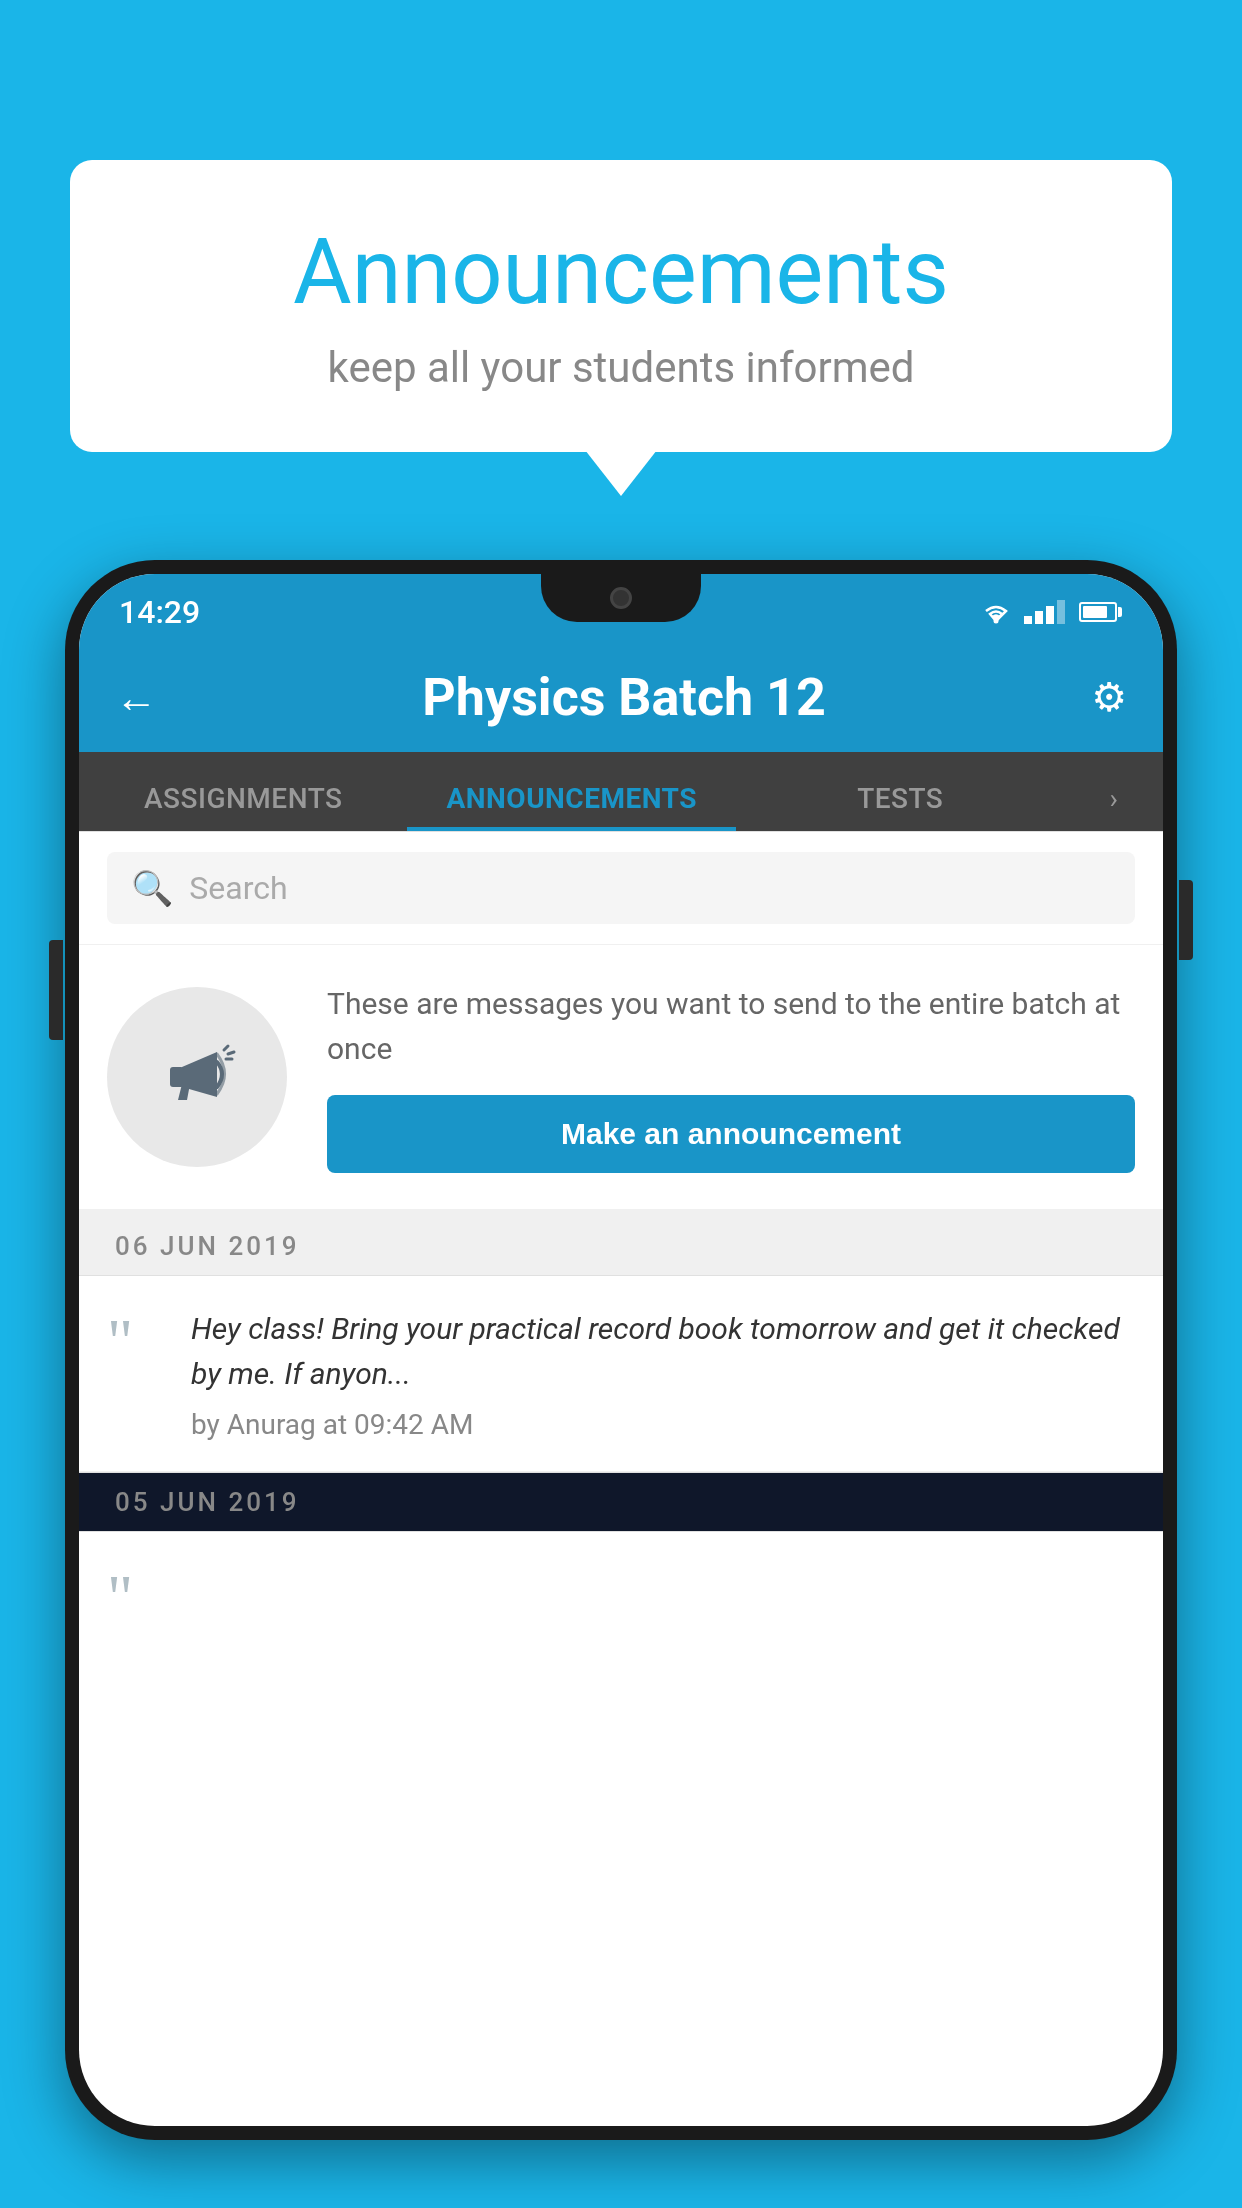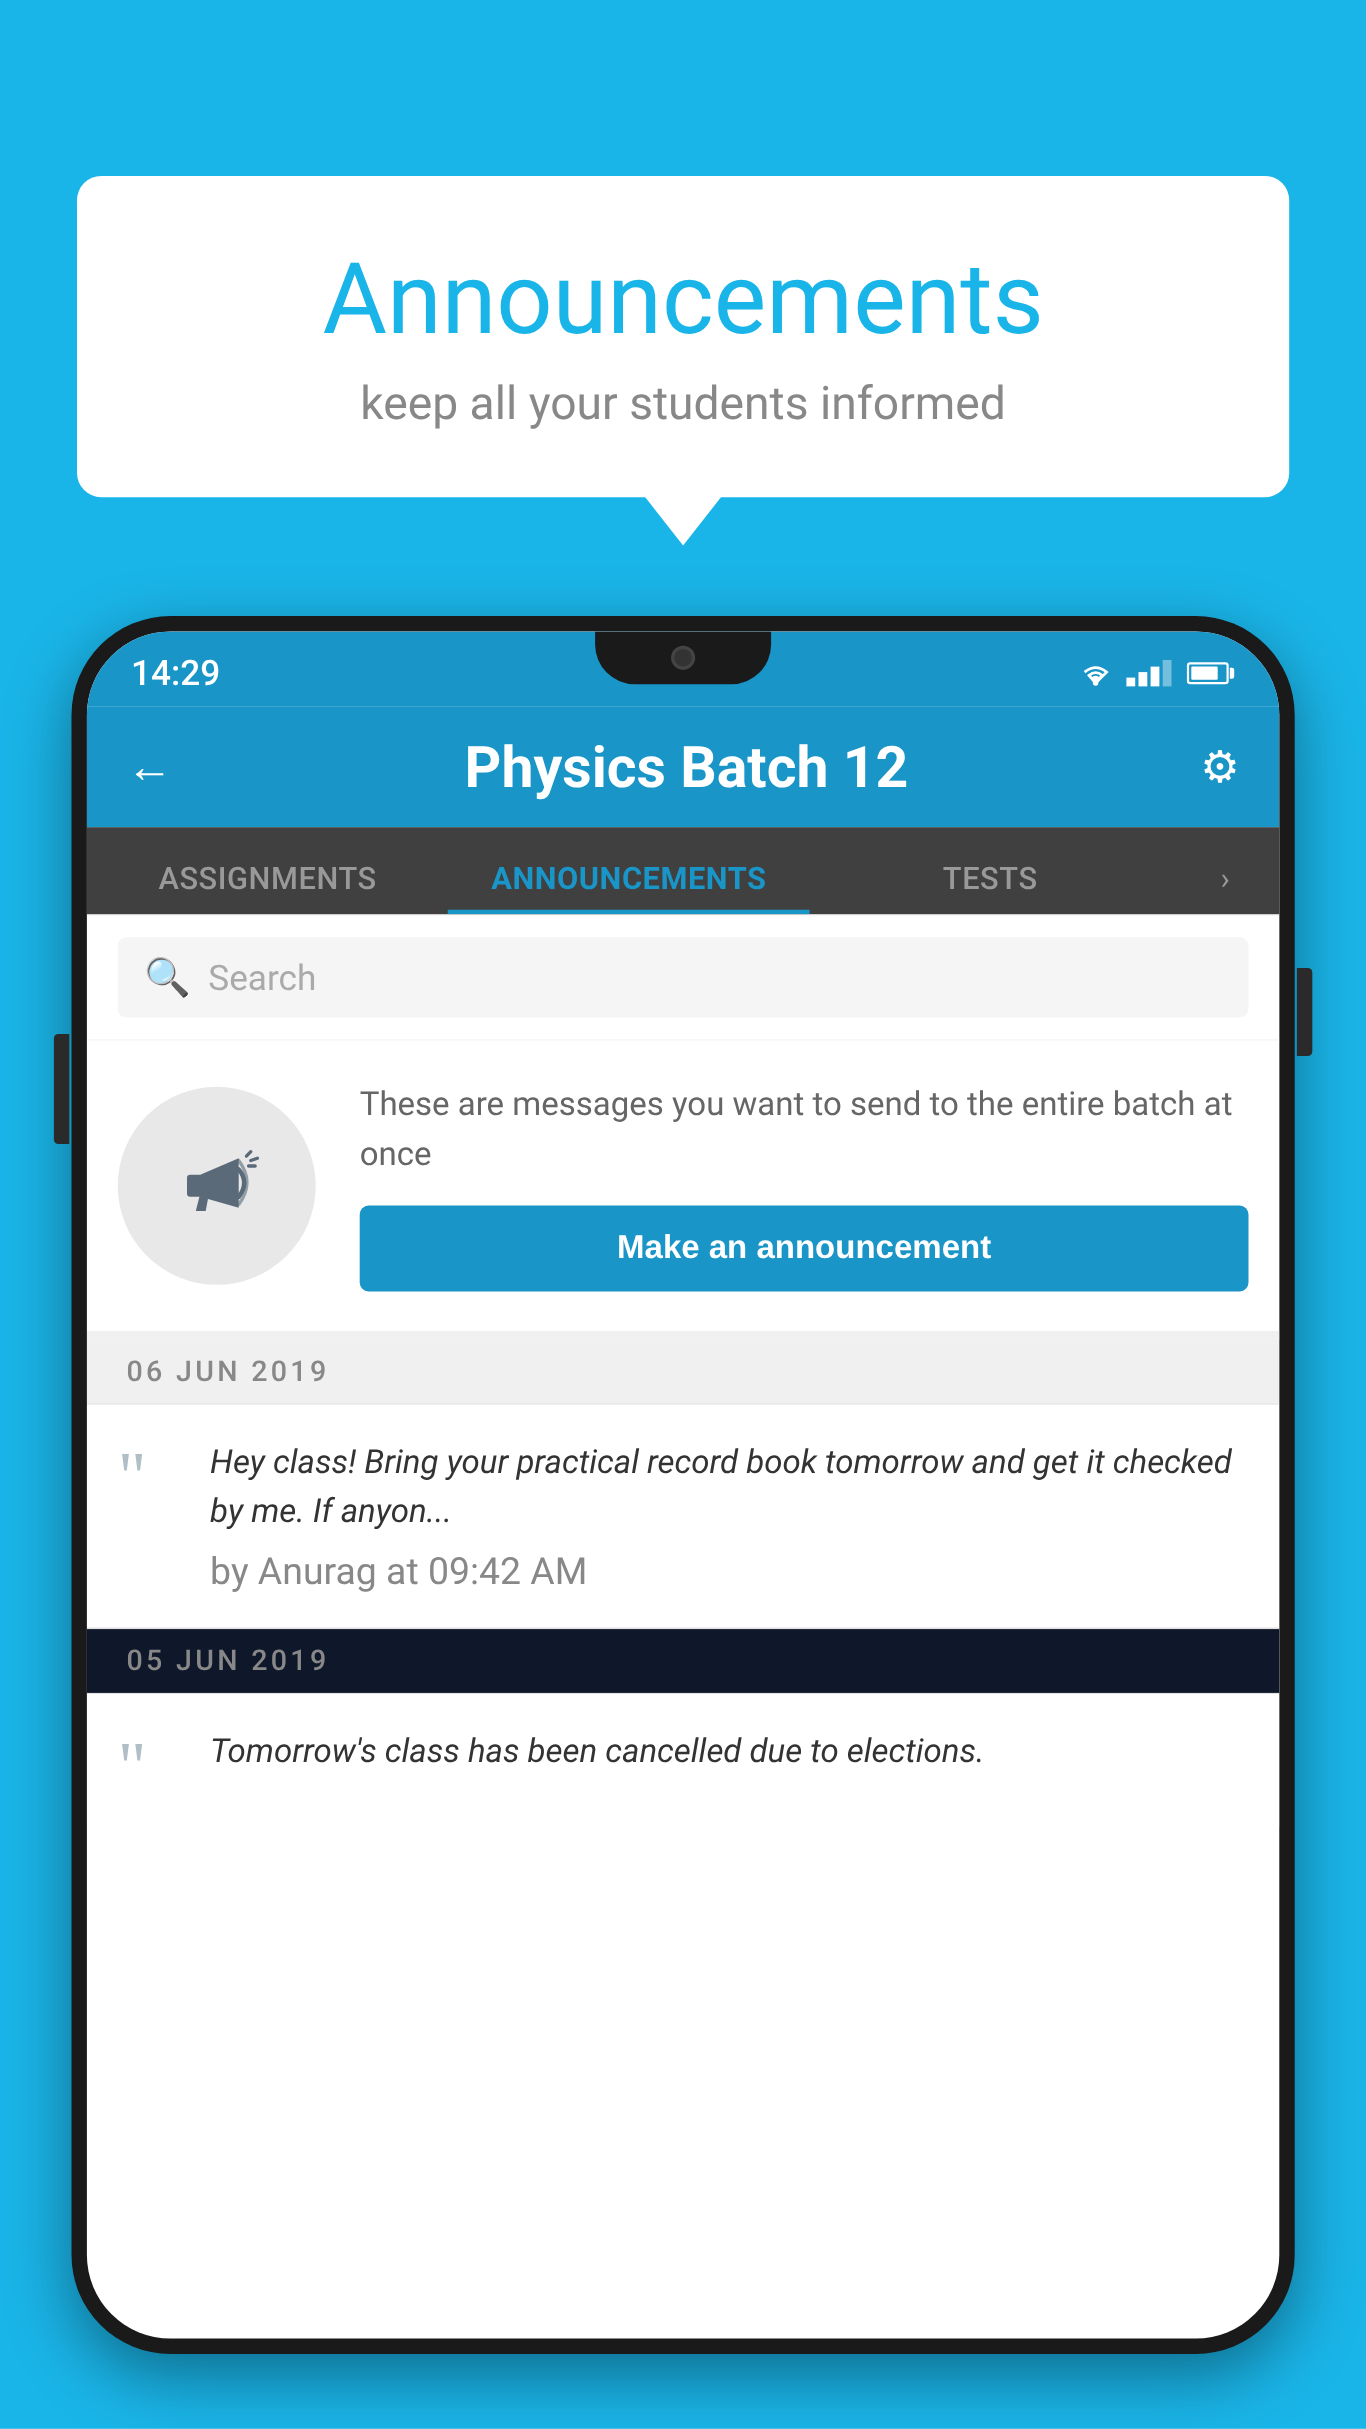--- a/index.html
+++ b/index.html
@@ -387,21 +387,21 @@
     .announcement-text {
       color: #333;
       font-size: 30px;
       font-style: italic;
       line-height: 1.5;
       margin-bottom: 12px;
     }
 
     .announcement-meta {
       color: #888;
-      font-size: 34px;
+      font-size: 28px;
     }
 
     
     .date-separator-2 {
       background: #0f172a;
       padding: 14px 36px;
       color: #888;
       font-size: 26px;
       letter-spacing: 3px;
       font-weight: 500;
@@ -510,20 +510,17 @@
         <div class="announcement-content">
           <div class="announcement-text">Hey class! Bring your practical record book tomorrow and get it checked by me. If anyon...</div>
           <div class="announcement-meta">by Anurag at 09:42 AM</div>
         </div>
       </div>
 
       <div class="date-separator-2">05  JUN  2019</div>
 
       <div class="announcement-item-2">
         <div class="quote-mark">"</div>
-        <div class="announcement-content">
-          <div class="announcement-text">Tomorrow's class has been cancelled due to elections.</div>
-        </div>
       </div>
 
     </div>
   </div>
 </div>
 
 </body></html>

